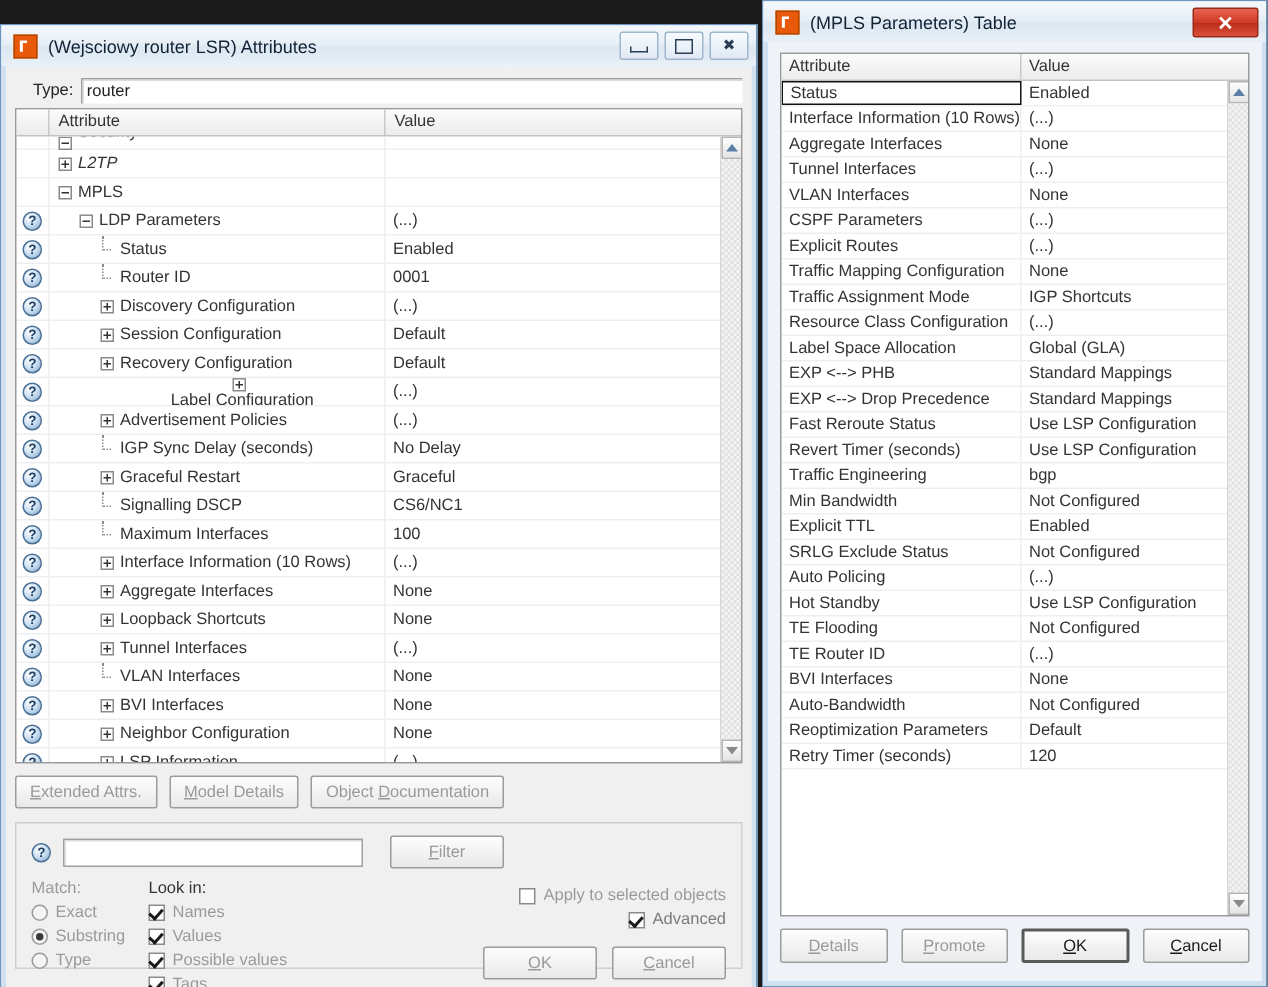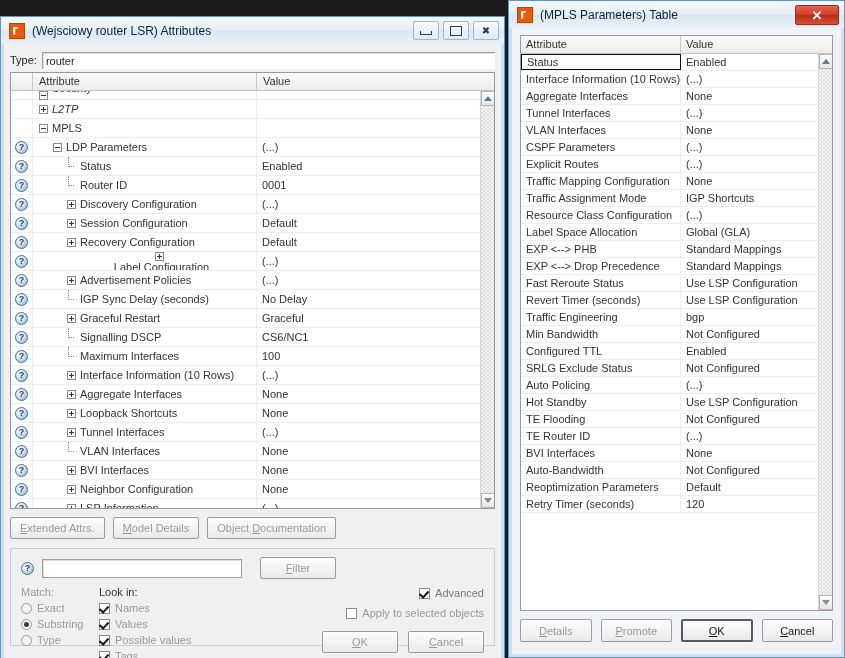--- a/index.html
+++ b/index.html
@@ -90,21 +90,21 @@
     left: 3px; top: 27px; right: 3px; bottom: 3px;
     background: #f0f0f0;
     box-sizing: border-box;
     padding: 0 6px;
   }
   .type-row {
     display: flex; align-items: center;
     height: 24px;
     padding-top: 4px;
   }
-  .type-label { margin-right: 5px; font-size: 11px; color: #222; }
+  .type-label { margin-right: 5px; font-size: 11px; color: #222; margin-left: 12px; }
   .type-input {
     flex: 1; height: 17px;
     background: #fff;
     border: 1px solid #a0a0a0;
     border-right: none; border-bottom: none;
     box-shadow: inset 1px 1px 0 #dcdcdc;
     font-size: 11px;
     padding: 1px 0 0 3px;
     color: #222;
     box-sizing: border-box;
@@ -742,27 +742,27 @@
                 </div>
                 <div class="check-line">
                   <span class="checkbox on"></span>
                   <span class="lbl">Tags</span>
                 </div>
               </div>
           </div>
         </div>
 
         <div class="right-side">
+          <div class="check-line" style="margin-top:4px">
+            <span class="checkbox"></span>
+            <span class="lbl">Apply to selected objects</span>
+          </div>
           <div class="check-line">
             <span class="checkbox on"></span>
             <span class="lbl" style="color:#7a7a7a">Advanced</span>
-          </div>
-          <div class="check-line" style="margin-top:4px">
-            <span class="checkbox"></span>
-            <span class="lbl">Apply to selected objects</span>
           </div>
           <div class="okcancel">
             <span class="btn">
               <span><u>O</u><span>K</span></span>
             </span>
             <span class="btn">
               <span><u>C</u><span>ancel</span></span>
             </span>
           </div>
         </div>
@@ -852,21 +852,21 @@
             </div>
             <div class="trow">
               <div class="td-attr">Traffic Engineering</div>
               <div class="td-val">bgp</div>
             </div>
             <div class="trow">
               <div class="td-attr">Min Bandwidth</div>
               <div class="td-val">Not Configured</div>
             </div>
             <div class="trow">
-              <div class="td-attr">Configured TTL</div>
+              <div class="td-attr">Explicit TTL</div>
               <div class="td-val">Enabled</div>
             </div>
             <div class="trow">
               <div class="td-attr">SRLG Exclude Status</div>
               <div class="td-val">Not Configured</div>
             </div>
             <div class="trow">
               <div class="td-attr">Auto Policing</div>
               <div class="td-val">(...)</div>
             </div>

